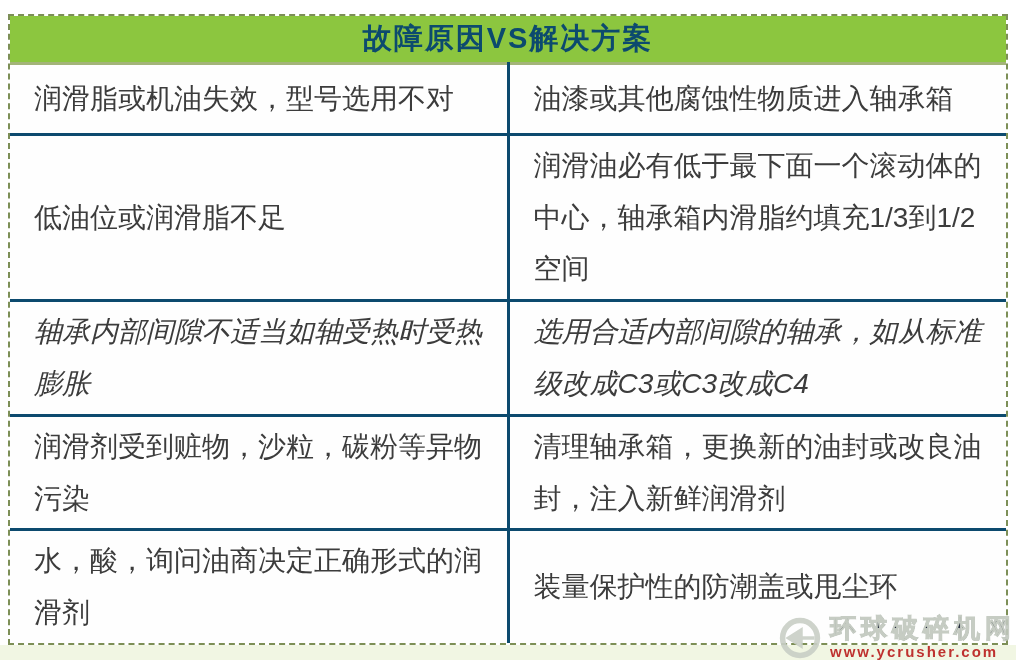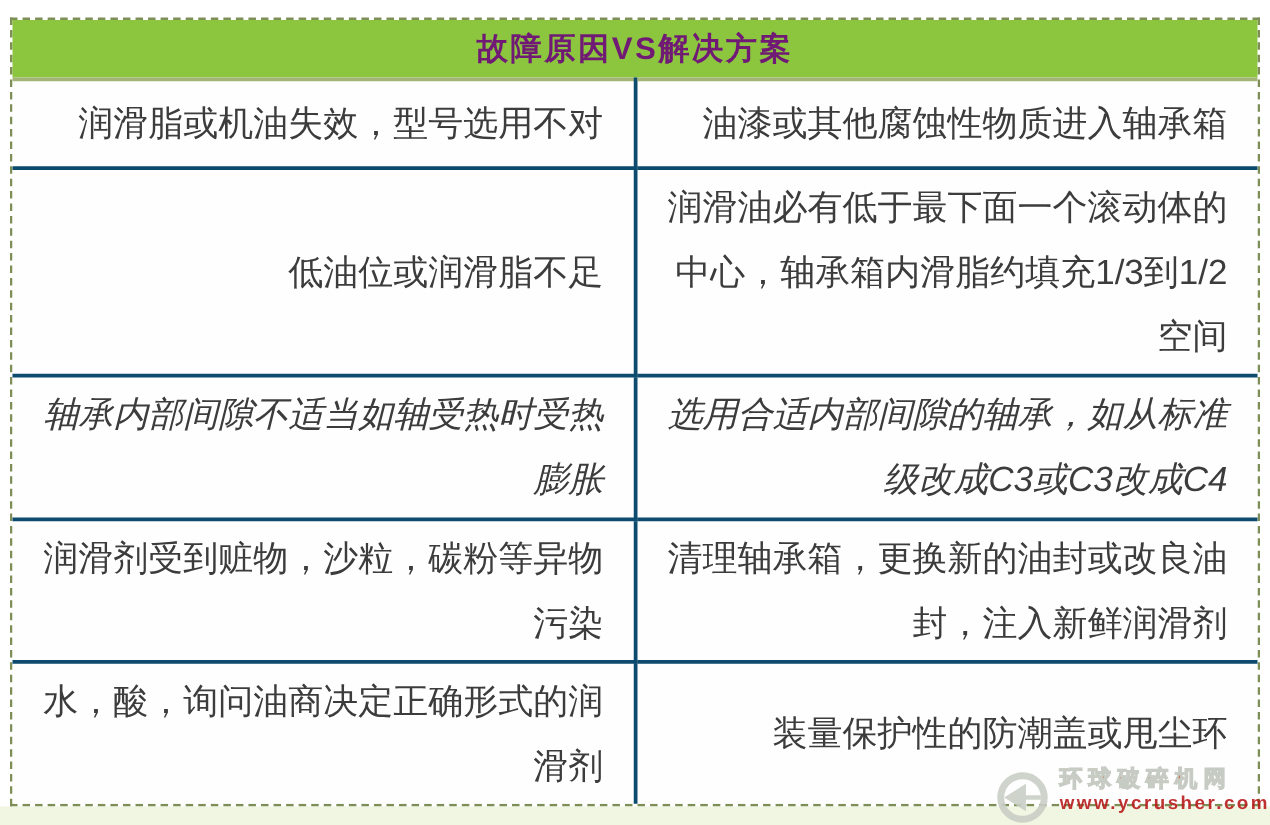--- a/index.html
+++ b/index.html
@@ -26,35 +26,35 @@
     flex-direction: column;
   }
   .header-bar {
     height: 58px;
     background: #8cc63f;
     display: flex;
     align-items: center;
     justify-content: center;
   }
   .header-title {
-    color: #701a75;
-    font-size: 25px;
+    color: #0c4a6e;
+    font-size: 29px;
     font-weight: bold;
     letter-spacing: 2px;
   }
   table.fault-table {
     width: 100%;
     flex: 1;
     border-collapse: collapse;
     table-layout: fixed;
   }
   table.fault-table td {
     border: 3px solid #0c4a6e;
     background: #fefefe;
-    text-align: right;
+    text-align: left;
     vertical-align: middle;
     font-size: 28px;
     line-height: 1.85;
     color: #3c3c3c;
     padding: 4px 24px;
   }
   table.fault-table tr td:first-child { border-left: none; }
   table.fault-table tr td:last-child  { border-right: none; }
   table.fault-table tr:first-child td { border-top-color: #a3b478; }
   table.fault-table tr:last-child td  { border-bottom: none; }
@@ -78,24 +78,24 @@
     width: 44px; height: 44px;
     color: #c9cfc6;
     margin-top: 2px;
   }
   .watermark .wm-text {
     display: flex;
     flex-direction: column;
     align-items: flex-start;
   }
   .wm-site {
-    font-size: 18px;
+    font-size: 26px;
     font-weight: bold;
     letter-spacing: 5px;
-    color: #c2410c;
+    color: #0f172a;
     -webkit-text-stroke: 1px #c0c7bd;
     line-height: 1.1;
   }
   .wm-url {
     font-size: 15px;
     font-weight: bold;
     letter-spacing: 2px;
     color: #b91c1c;
   }
 </style>

